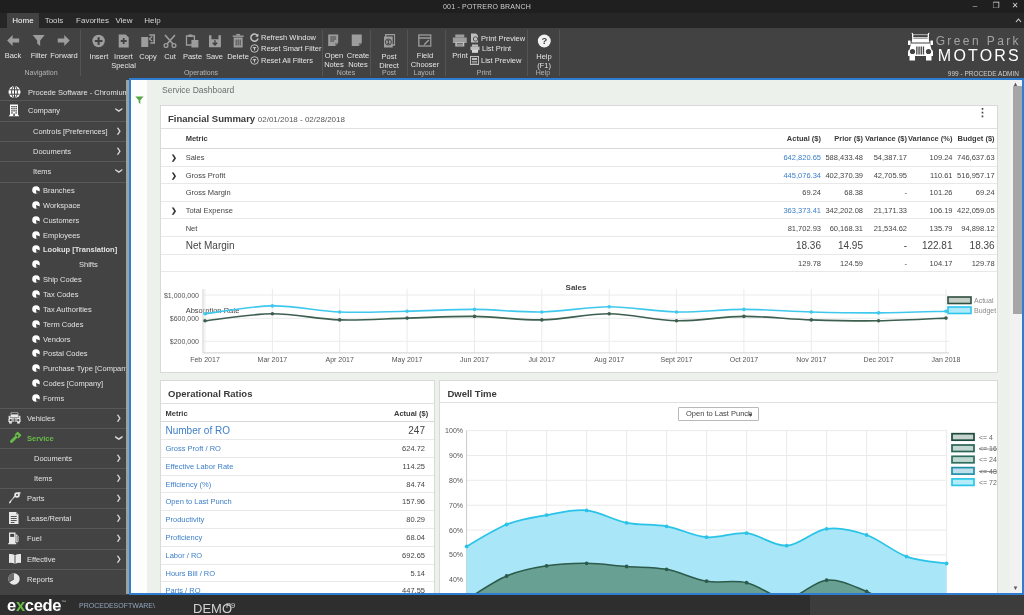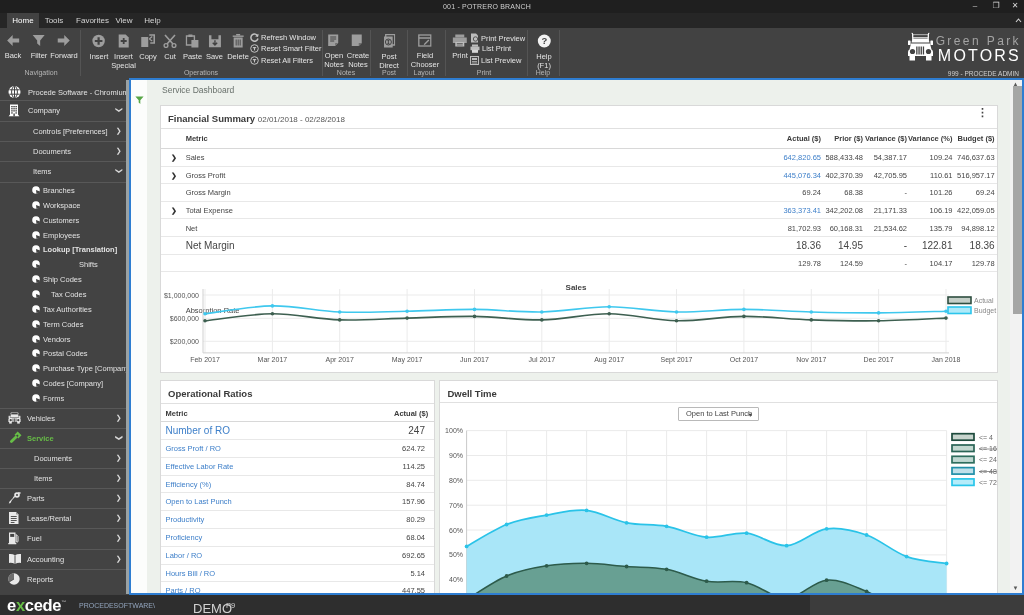--- a/index.html
+++ b/index.html
@@ -313,21 +313,21 @@
         <circle cx="4" cy="4" r="3.8" fill="#fff"></circle>
         <path d="M4 4 L8 5.5 A4 4 0 0 1 4.5 8 Z" fill="#434343"></path>
       </svg>
       <span class="txt" style="left:43px;">Ship Codes</span>
     </div>
   <div class="srow" style="top:206.5px; height:14.85px;">
       <svg class="sicon" style="left:32px;" width="8" height="8" viewBox="0 0 8 8">
         <circle cx="4" cy="4" r="3.8" fill="#fff"></circle>
         <path d="M4 4 L8 5.5 A4 4 0 0 1 4.5 8 Z" fill="#434343"></path>
       </svg>
-      <span class="txt" style="left:51px;">Tax Codes</span>
+      <span class="txt" style="left:43px;">Tax Codes</span>
     </div>
   <div class="srow" style="top:221.4px; height:14.85px;">
       <svg class="sicon" style="left:32px;" width="8" height="8" viewBox="0 0 8 8">
         <circle cx="4" cy="4" r="3.8" fill="#fff"></circle>
         <path d="M4 4 L8 5.5 A4 4 0 0 1 4.5 8 Z" fill="#434343"></path>
       </svg>
       <span class="txt" style="left:43px;">Tax Authorities</span>
     </div>
   <div class="srow" style="top:236.2px; height:14.85px;">
       <svg class="sicon" style="left:32px;" width="8" height="8" viewBox="0 0 8 8">
@@ -451,21 +451,21 @@
       </svg>
       <span class="txt" style="left:27px;">Fuel</span>
       <span class="chv">❯</span>
     </div>
   <div class="sdiv" style="top:468.5px;"></div>
   <div class="srow" style="top:468.5px; height:20.15px;">
       <svg class="sicon" width="14" height="11" viewBox="0 0 14 11">
         <path d="M7 1.8 Q4.5 0.2 1 0.6 V9.4 Q4.5 9 7 10.6 Q9.5 9 13 9.4 V0.6 Q9.5 0.2 7 1.8 Z" fill="#e8e8e8"></path>
         <path d="M7 1.8 V10.6" stroke="#434343" stroke-width="0.9"></path>
       </svg>
-      <span class="txt" style="left:27px;">Accounting</span>
+      <span class="txt" style="left:27px;">Effective</span>
       <span class="chv">❯</span>
     </div>
   <div class="sdiv" style="top:488.7px;"></div>
   <div class="srow" style="top:488.7px; height:20.15px;">
       <svg class="sicon" width="12" height="12" viewBox="0 0 12 12">
         <circle cx="6" cy="6" r="5.7" fill="#e8e8e8"></circle>
         <path d="M6 6 L6 0.3 A5.7 5.7 0 0 0 1.2 9 Z" fill="#6e6e6e"></path>
         <path d="M6 6 L1.2 9" stroke="#434343" stroke-width="0.8"></path>
       </svg>
       <span class="txt" style="left:27px;">Reports</span>

